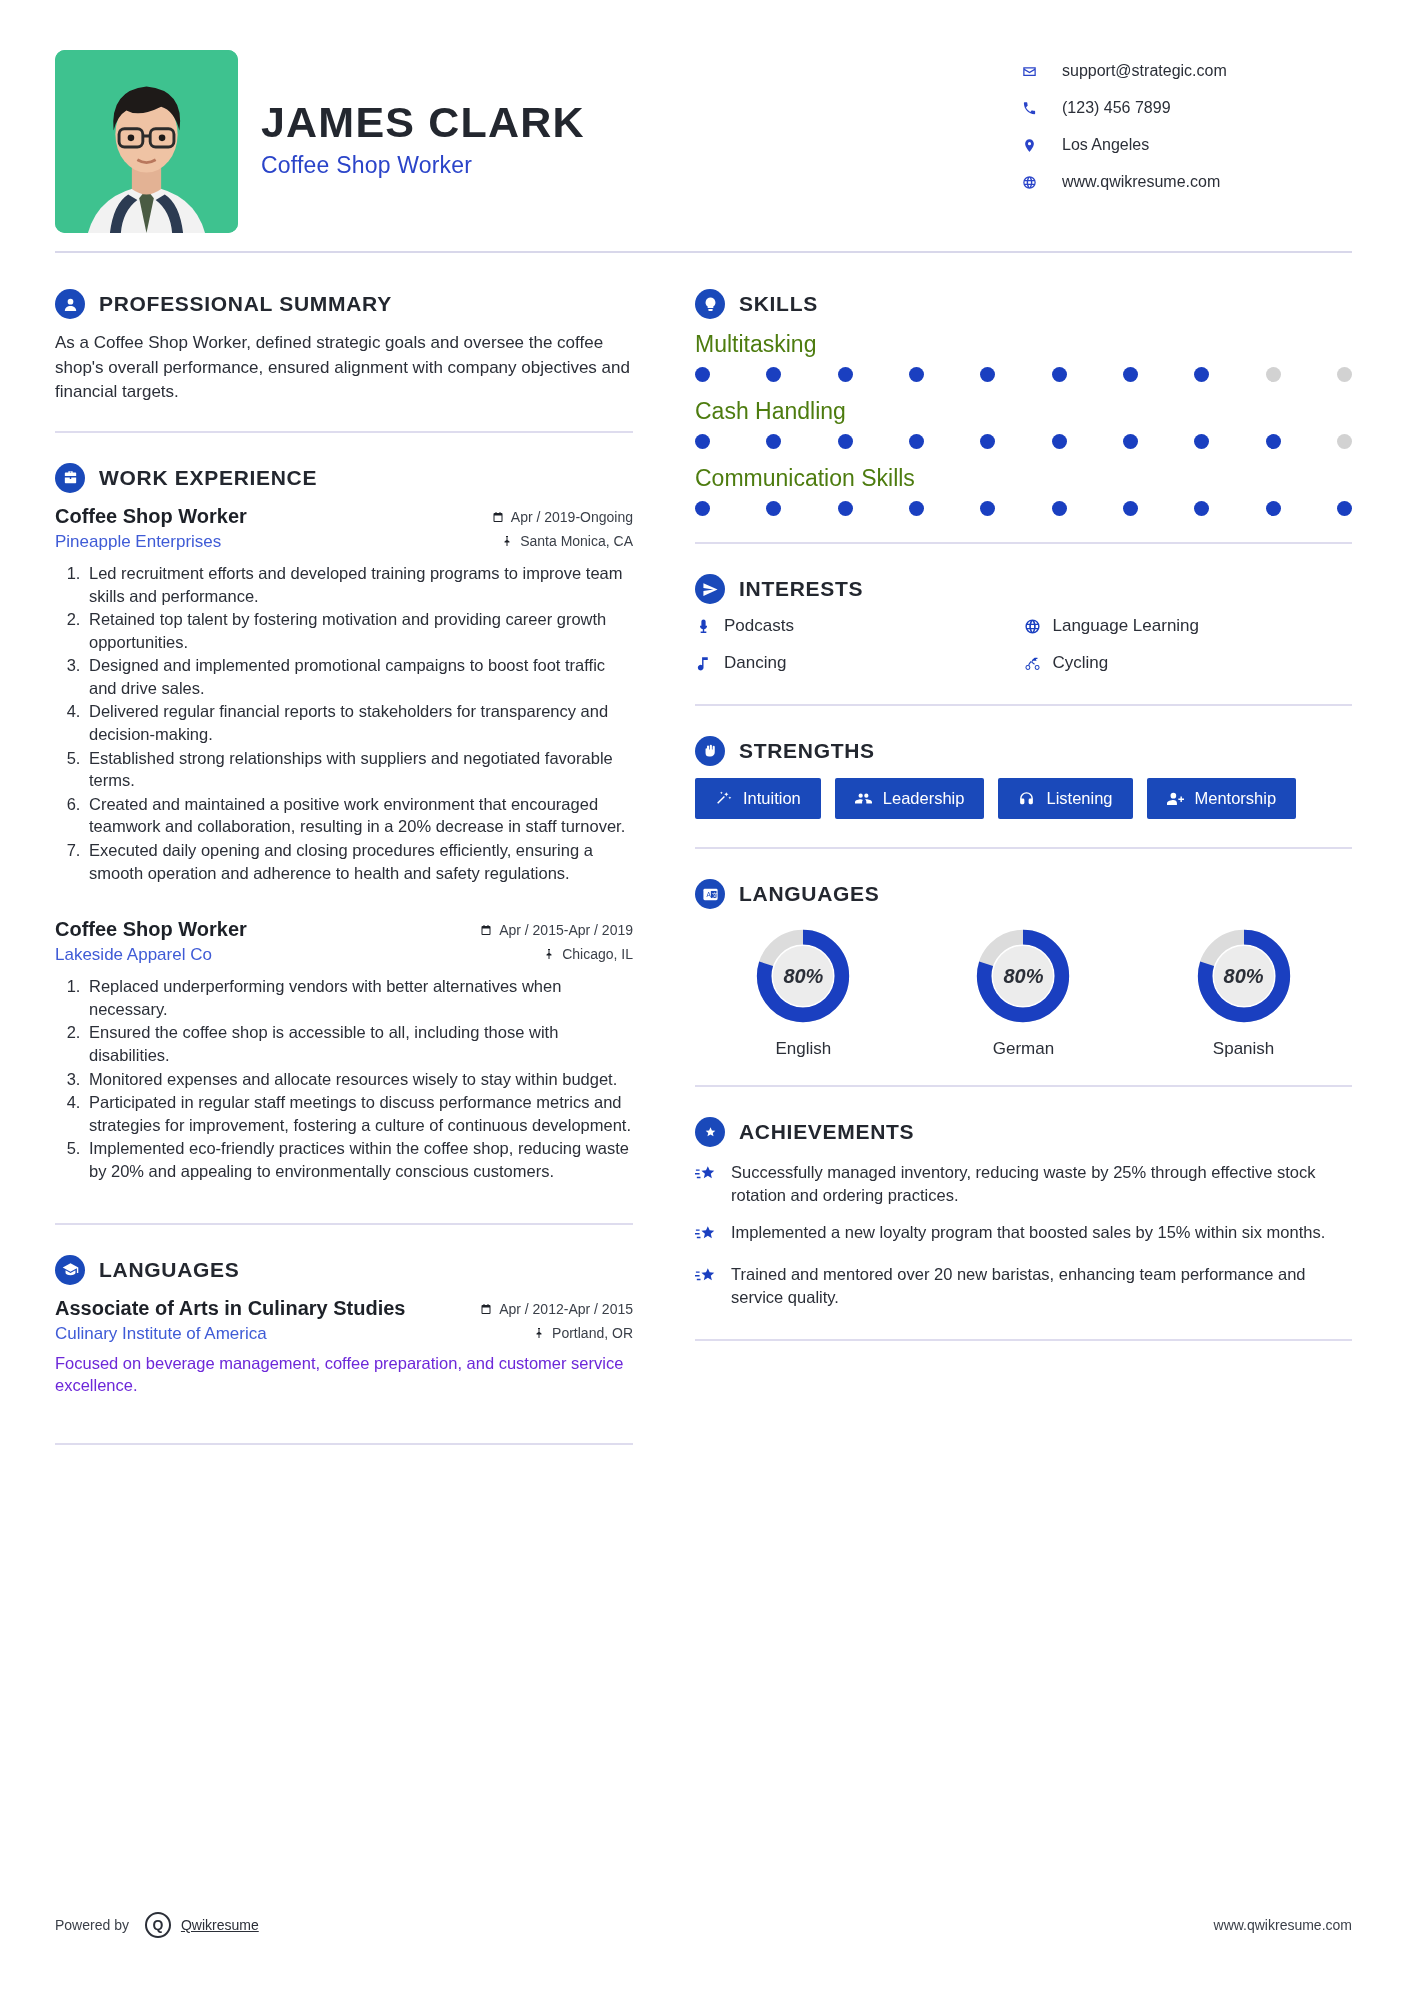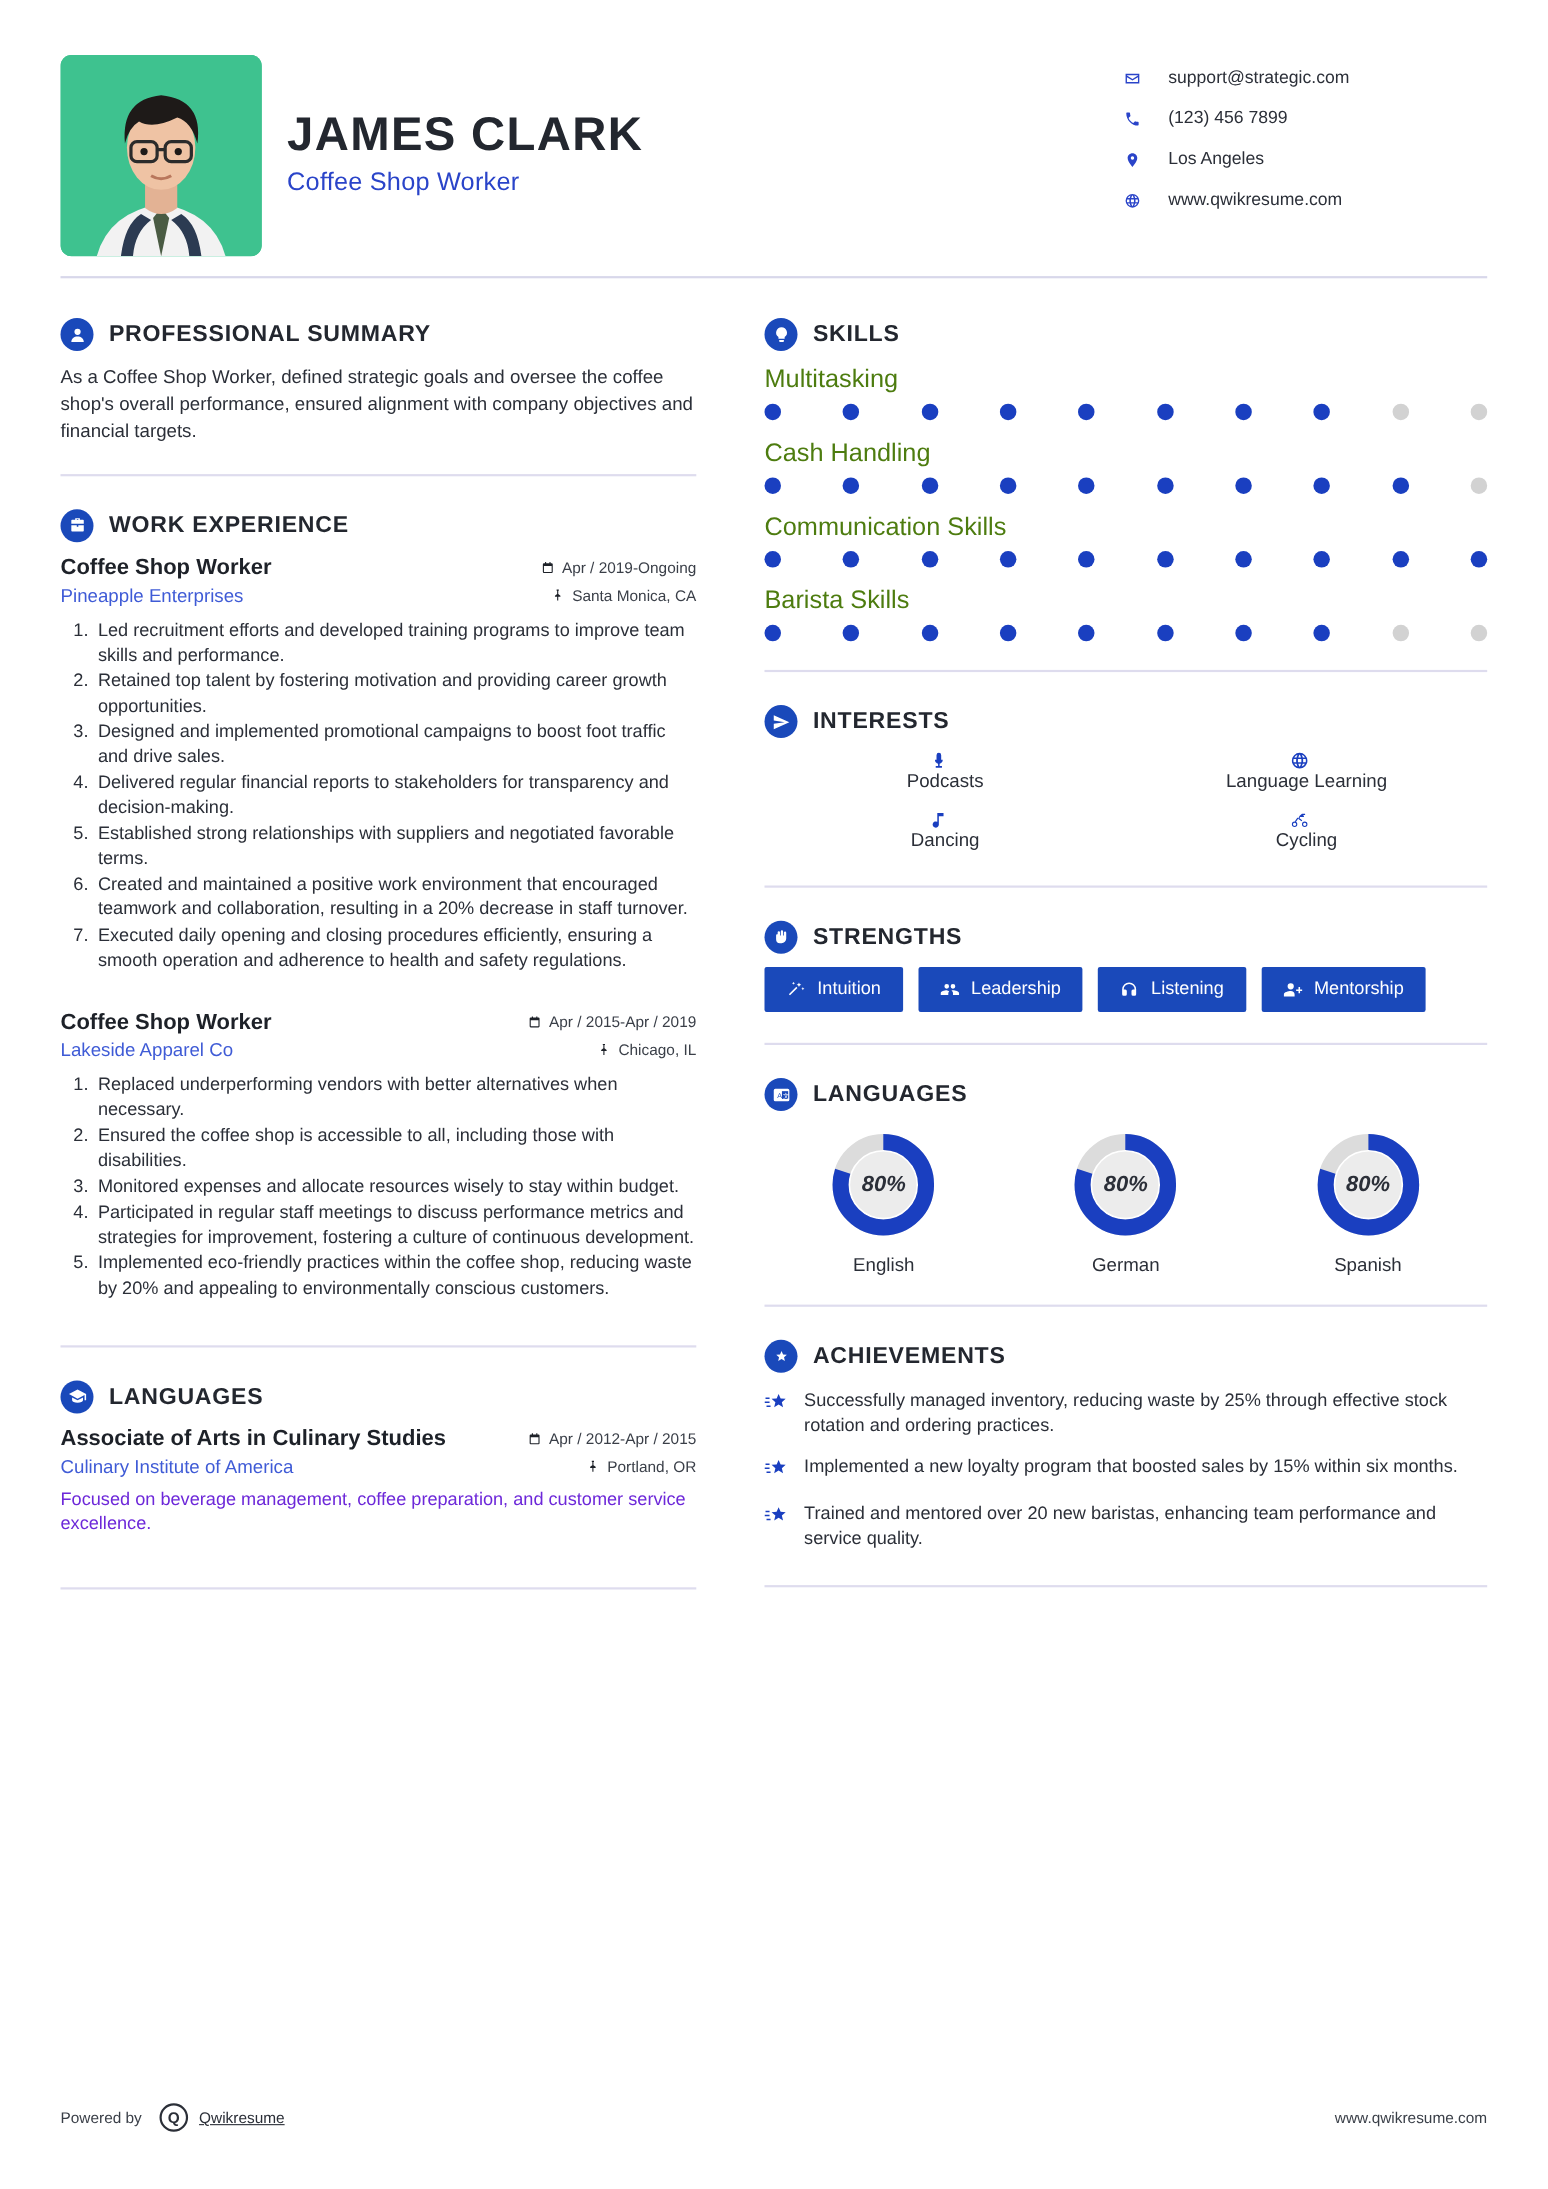--- a/index.html
+++ b/index.html
@@ -167,21 +167,20 @@
 
   
   .interests { display: flex; flex-wrap: wrap; margin-top: 6px; }
   .interest {
     width: 50%;
     display: flex;
     align-items: center;
     font-size: 17px;
     color: #2b2f38;
     margin-bottom: 17px;
-    flex-direction: column;
   }
   .interest svg { width: 17px; height: 17px; fill: #1a3fc0; margin-right: 12px; flex: 0 0 17px;}
 
   
   .strengths { display: flex; flex-wrap: wrap; margin-top: 10px; }
   .strength {
     background: #1a49ba;
     color: #fff;
     font-size: 16.5px;
     padding: 11px 20px;
@@ -483,35 +482,20 @@
           <span class="dot on"></span>
           <span class="dot on"></span>
           <span class="dot on"></span>
           <span class="dot on"></span>
           <span class="dot on"></span>
           <span class="dot on"></span>
           <span class="dot on"></span>
         </div>
       </div>
 
-      <div class="skill">
-        <div class="skill-name">Barista Skills</div>
-        <div class="dots">
-          <span class="dot on"></span>
-          <span class="dot on"></span>
-          <span class="dot on"></span>
-          <span class="dot on"></span>
-          <span class="dot on"></span>
-          <span class="dot on"></span>
-          <span class="dot on"></span>
-          <span class="dot on"></span>
-          <span class="dot"></span>
-          <span class="dot"></span>
-        </div>
-      </div>
 
       <div class="rule thin" style="margin-top:26px"></div>
 
       <div class="sec-head">
         <span class="sec-icon">
           <svg viewBox="0 0 24 24">
               <path d="M2 21l20-9L2 3v7l14 2-14 2v7z"></path>
             </svg>
         </span>
         <span class="sec-title">INTERESTS</span>

